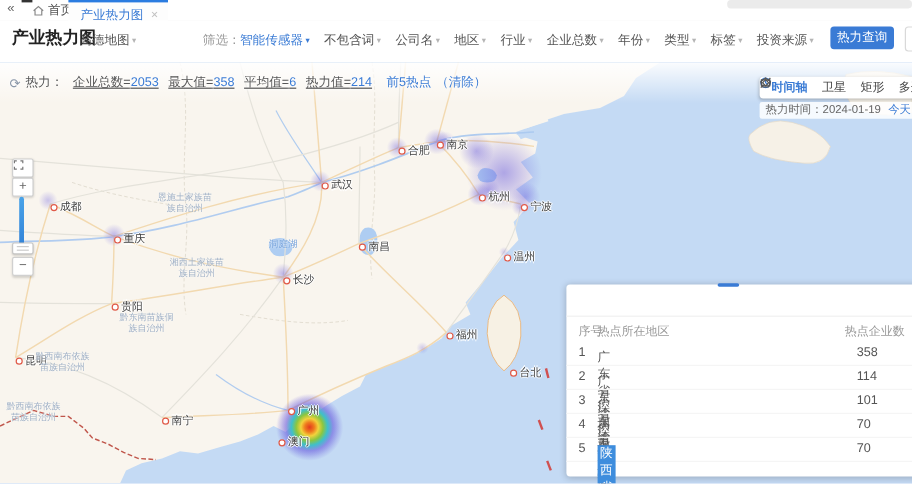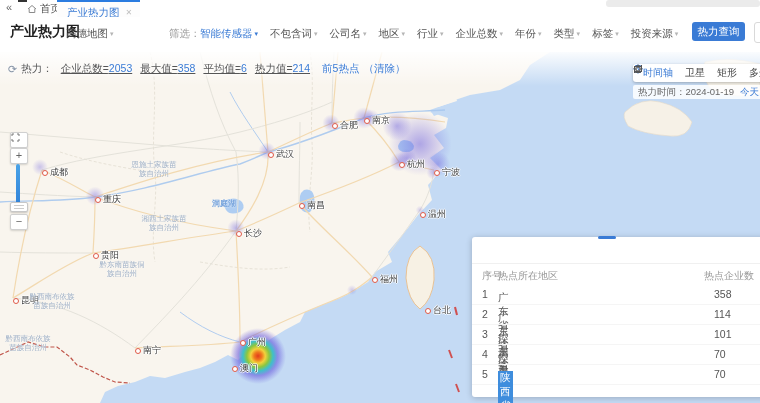--- a/index.html
+++ b/index.html
@@ -46,21 +46,21 @@
             text-shadow:0 0 3px #fff,0 0 3px #fff;}
   .statsbar b{font-weight:normal;color:#3a7bd5;}
   .stat-seg{margin-left:8px;text-decoration:underline;}
   .statlink{color:#3a7bd5;margin-left:8px;}
   .clearlink{color:#3a7bd5;}
   .refresh{color:#8a97a8;font-size:11px;}
   
   .maptools{position:absolute;left:633px;top:12px;width:150px;height:18px;background:#fff;border-radius:3px;
             box-shadow:0 1px 3px rgba(0,0,0,.25);display:flex;align-items:center;gap:0;padding:0 4px;}
   .tool{display:flex;align-items:center;gap:3px;font-size:10px;color:#444;padding:0 6px;white-space:nowrap;}
-  .tool.blue{color:#3a7bd5;}
+  .tool.blue{color:#3a7bd5;font-weight:bold;}
   .heattime{position:absolute;left:633px;top:33px;height:14px;padding:0 5px;background:rgba(255,255,255,.85);
             border-radius:2px;font-size:9.5px;color:#666;line-height:14px;white-space:nowrap;}
   .heattime .today{color:#3a7bd5;margin-left:6px;}
   
   .zbtn{position:absolute;left:10px;width:16px;height:14px;background:#fff;border:1px solid #d0d0d0;border-radius:2px;
         color:#666;font-size:11px;line-height:12px;text-align:center;box-shadow:0 1px 2px rgba(0,0,0,.15);}
   .ztrack{position:absolute;left:16px;top:112px;width:4px;height:46px;background:linear-gradient(#4aa3e8,#2f7fd6);border-radius:2px;}
   .zhandle{position:absolute;left:10px;top:150px;width:16px;height:8px;background:#fff;border:1px solid #c7c7c7;border-radius:2px;
            box-shadow:0 1px 2px rgba(0,0,0,.2);}
   .zhandle:after{content:"";position:absolute;left:3px;right:3px;top:2px;border-top:1px solid #ccc;border-bottom:1px solid #ccc;height:2px;}
@@ -287,21 +287,21 @@
       </div>
       <div class="city" style="left: 425px; top: 256px;">
         <span class="citydot"></span>
         <span class="citylabel">台北</span>
       </div>
       <div class="regionlabel" style="left: 128px; top: 108px;">恩施土家族苗族自治州</div>
       <div class="regionlabel" style="left: 138px; top: 162px;">湘西土家族苗族自治州</div>
       <div class="regionlabel" style="left: 96px; top: 208px;">黔东南苗族侗族自治州</div>
       <div class="regionlabel" style="left: 26px; top: 240px;">黔西南布依族苗族自治州</div>
       <div class="regionlabel" style="left: 2px; top: 282px;">黔西南布依族苗族自治州</div>
-      <div class="lakelabel" style="left: 212px; top: 146px; font-weight: bold;">洞庭湖</div>
+      <div class="lakelabel" style="left: 224px; top: 146px;">洞庭湖</div>
     </div>
   <div class="fadeTop"></div>
 
   <div class="statsbar">
     <span class="refresh">⟳</span>
     <span id="statline"><span>热力：</span><span class="stat-seg"><span>企业总数=</span><b>2053</b></span><span class="stat-seg"><span>最大值=</span><b>358</b></span><span class="stat-seg"><span>平均值=</span><b>6</b></span><span class="stat-seg"><span>热力值=</span><b>214</b></span></span>
     <span class="statlink">前5热点</span>
     <span class="clearlink">（清除）</span>
   </div>
 

